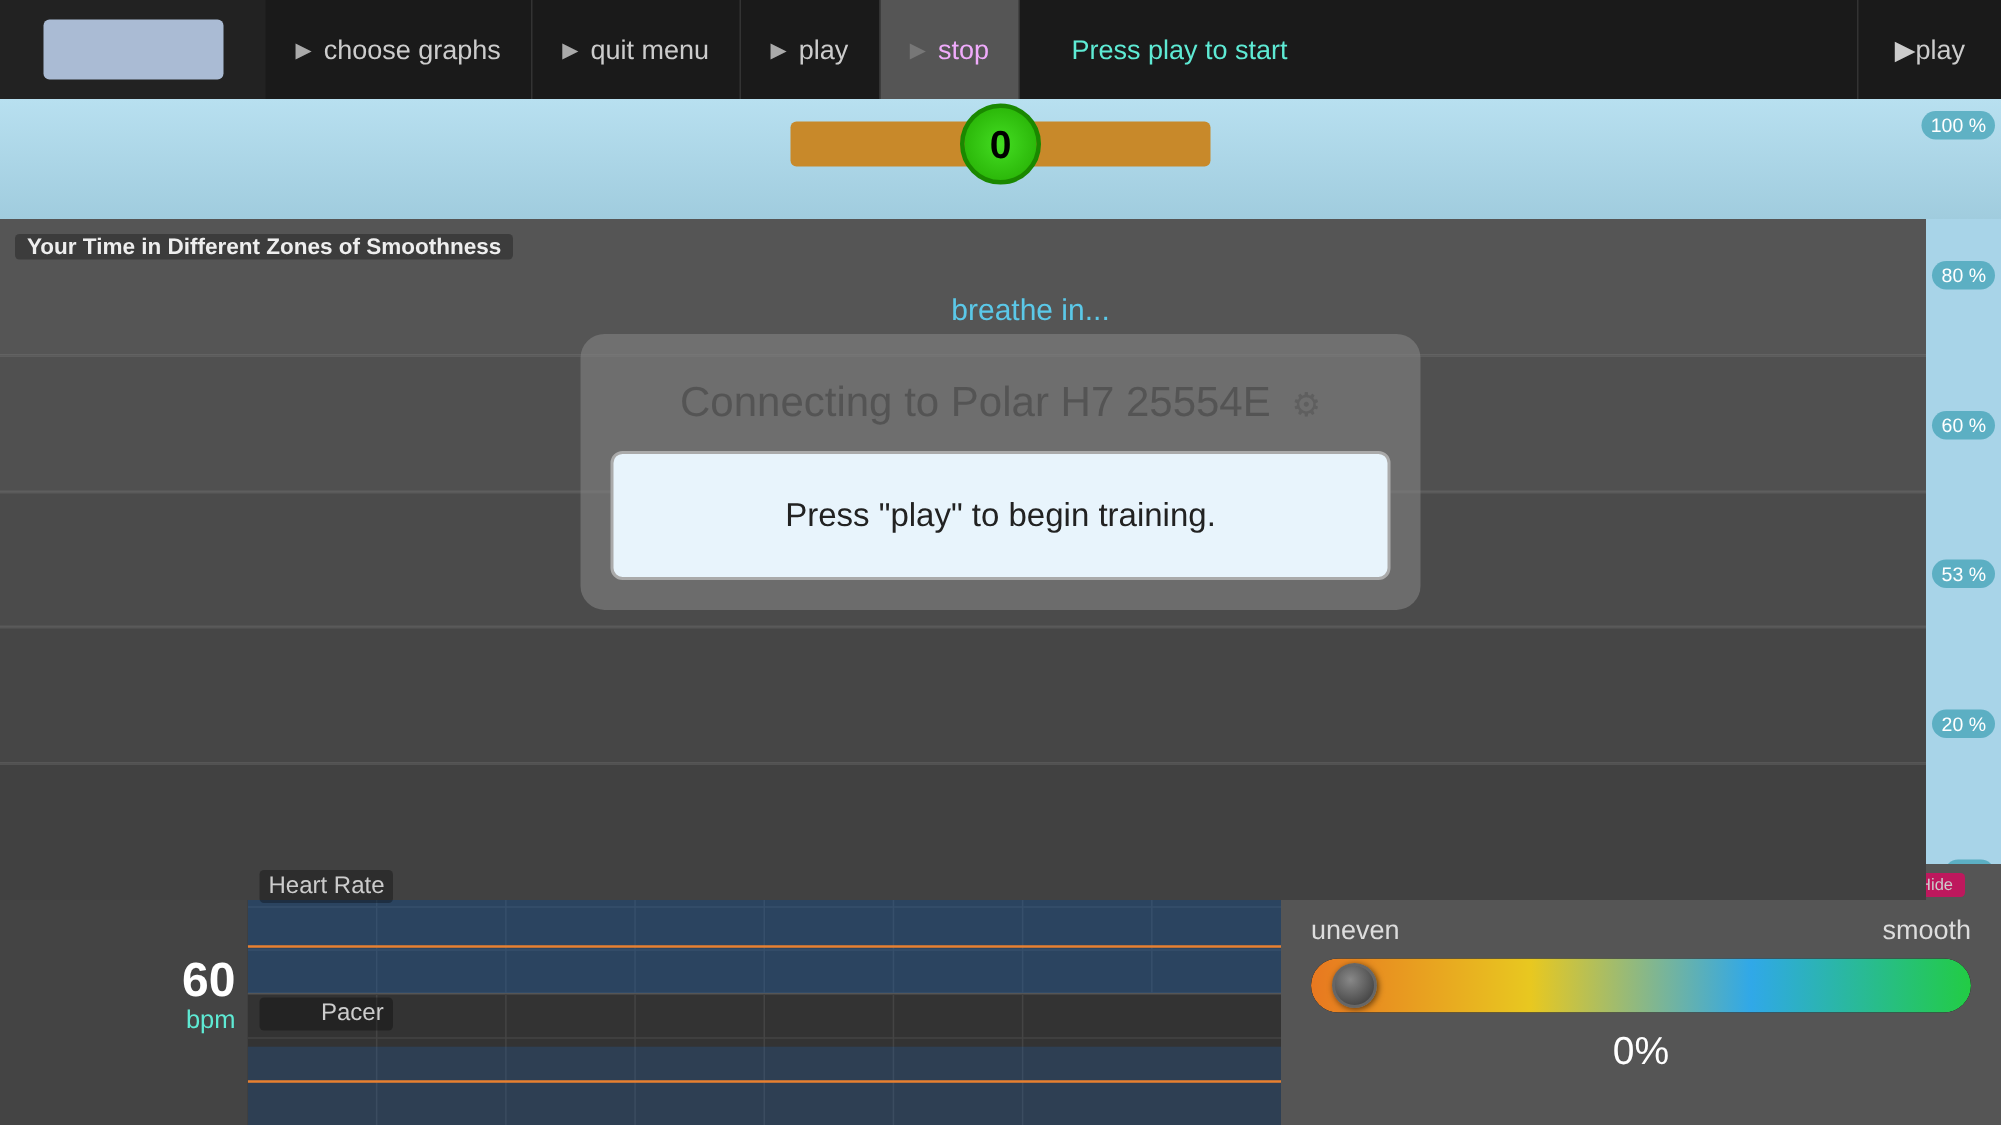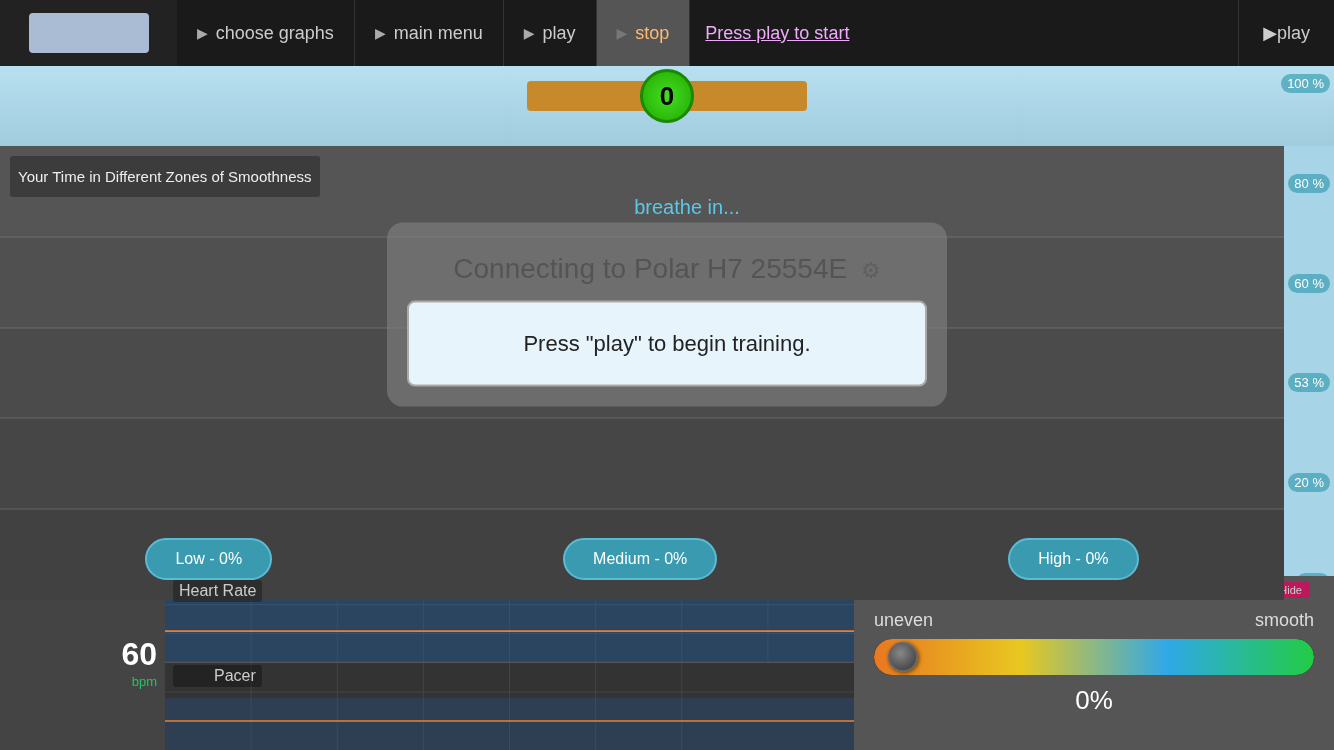--- a/index.html
+++ b/index.html
@@ -45,24 +45,23 @@
       font-size: 14px;
     }
     .nav-stop {
       background: #555;
       color: #888;
     }
     .nav-status {
       flex: 1;
       display: flex;
       align-items: center;
-      padding: 0 15px;
-      color: #f0abfc;
+      padding: 0 34px;
+      color: #5eead4;
       font-size: 18px;
-      text-decoration: underline;
     }
     .nav-quit {
       display: flex;
       align-items: center;
       height: 66px;
       padding: 0 24px;
       color: #ccc;
       font-size: 18px;
       cursor: pointer;
       border-left: 1px solid #333;
@@ -113,23 +112,24 @@
       font-weight: bold;
       z-index: 2;
     }
     .chart-title {
       position: absolute;
       top: 90px;
       left: 10px;
       color: #eee;
       font-size: 15px;
       background: rgba(50,50,50,0.7);
-      padding: 12px 8px;
+      padding: 0 8px;
       border-radius: 3px;
       z-index: 5;
+      font-weight: bold;
     }
     .breathe-text {
       position: absolute;
       top: 130px;
       left: 50%;
       transform: translateX(-50%);
       color: #5bc8e8;
       font-size: 20px;
       z-index: 5;
       margin-left: 20px;
@@ -236,22 +236,22 @@
       text-align: right;
       line-height: 1.1;
     }
     .stat-number {
       color: #fff;
       font-size: 32px;
       font-weight: bold;
       display: block;
     }
     .stat-unit {
-      color: #22c55e;
-      font-size: 13px;
+      color: #5eead4;
+      font-size: 17px;
     }
 
     
     #graph-panel {
       flex: 1;
       background: #333;
       position: relative;
       overflow: hidden;
     }
     .graph-label {
@@ -345,29 +345,29 @@
 <div id="navbar">
   <div class="nav-logo">
     <div class="logo-img"></div>
   </div>
   <div class="nav-btn">
     <span class="arrow">▶</span>
     <span>choose graphs</span>
   </div>
   <div class="nav-btn">
     <span class="arrow">▶</span>
-    <span>main menu</span>
+    <span>quit menu</span>
   </div>
   <div class="nav-btn">
     <span class="arrow">▶</span>
     <span>play</span>
   </div>
   <div class="nav-btn nav-stop">
     <span class="arrow" style="color:#777">▶</span>
-    <span style="color:#fdba74">stop</span>
+    <span style="color:#f0abfc">stop</span>
   </div>
   <div class="nav-status">
     <span>Press play to start</span>
   </div>
   <div class="nav-quit">
     <span class="arrow">▶</span>
     <span>play</span>
   </div>
 </div>
 
@@ -401,25 +401,20 @@
 
   <div id="y-axis">
     <div class="y-label">100 %</div>
     <div class="y-label">80 %</div>
     <div class="y-label">60 %</div>
     <div class="y-label">53 %</div>
     <div class="y-label">20 %</div>
     <div class="y-label">0 %</div>
   </div>
 
-  <div id="zone-labels">
-    <div class="zone-pill">Low - 0%</div>
-    <div class="zone-pill">Medium - 0%</div>
-    <div class="zone-pill">High - 0%</div>
-  </div>
 
   <div id="connecting-overlay">
     <div class="connecting-text">
       <span>Connecting to Polar H7 25554E</span>
       <span class="connecting-spinner">⚙</span>
     </div>
     <div id="play-dialog">
       <span>Press "play" to begin training.</span>
     </div>
   </div>

